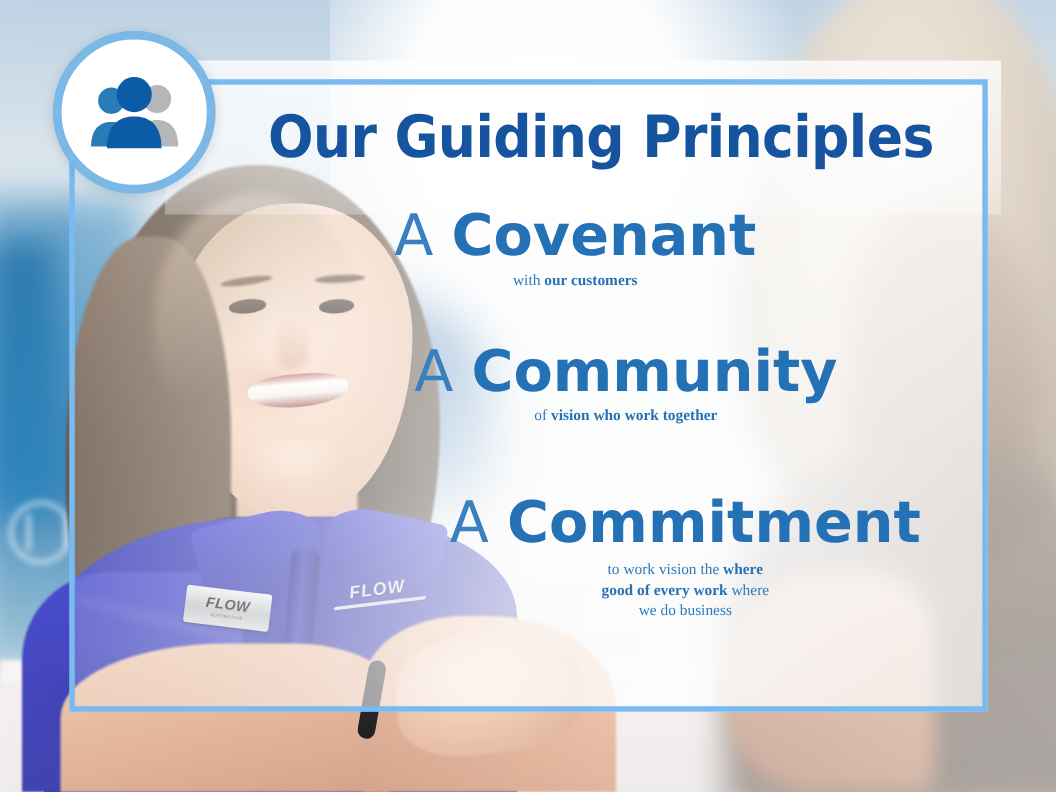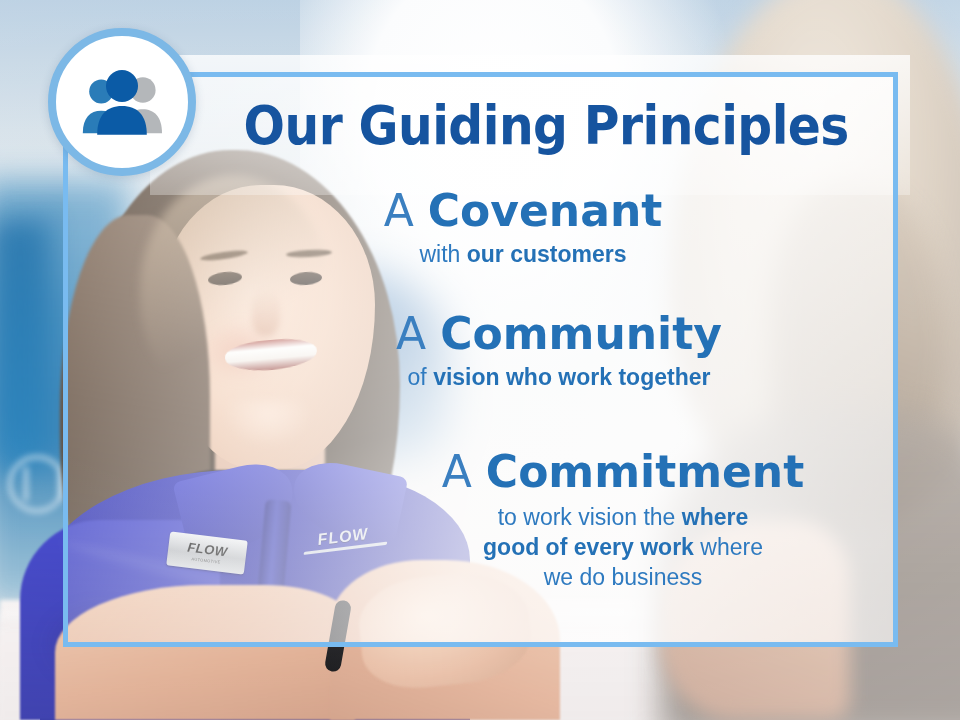--- a/index.html
+++ b/index.html
@@ -335,35 +335,35 @@
     letter-spacing:-.6px;
     color:#16549f;
     transform:scaleX(.92);
     transform-origin:center;
     white-space:nowrap;
   }
 
   .principle{ position:absolute; text-align:center; }
   .p-head{
     font-family:"DejaVu Sans", sans-serif;
-    font-size:44px; line-height:1.08; color:#2a74bb;
+    font-size:52px; line-height:1.08; color:#2a74bb;
     white-space:nowrap;
   }
   .p-head .lead{ font-weight:400; color:#3a7fc0; }
   .p-head .key{ font-weight:700; color:#2471b6; }
   .p-sub{
-    font-family:Liberation Sans, sans-serif;
-    font-size:23px; line-height:1.32; color:#2e7ac0;
+    font-family:Liberation Serif, serif;
+    font-size:14px; line-height:1.32; color:#2e7ac0;
     font-weight:400;
     margin-top:6px;
   }
   .p-sub b{ font-weight:700; color:#2471b6; }
 
   #pr1{ left:200px; top:115px; width:520px; }
-  #pr2{ left:236px; top:238px; width:520px; }
+  #pr2{ left:246px; top:238px; width:520px; }
   #pr3{ left:300px; top:376px; width:520px; }
 
   #pr1 .p-sub{ margin-top:4px; }
   #pr2 .p-sub{ margin-top:4px; }
   #pr3 .p-sub{ margin-top:6px; }
 </style>
 </head>
 <body>
 
 <div id="stage">

